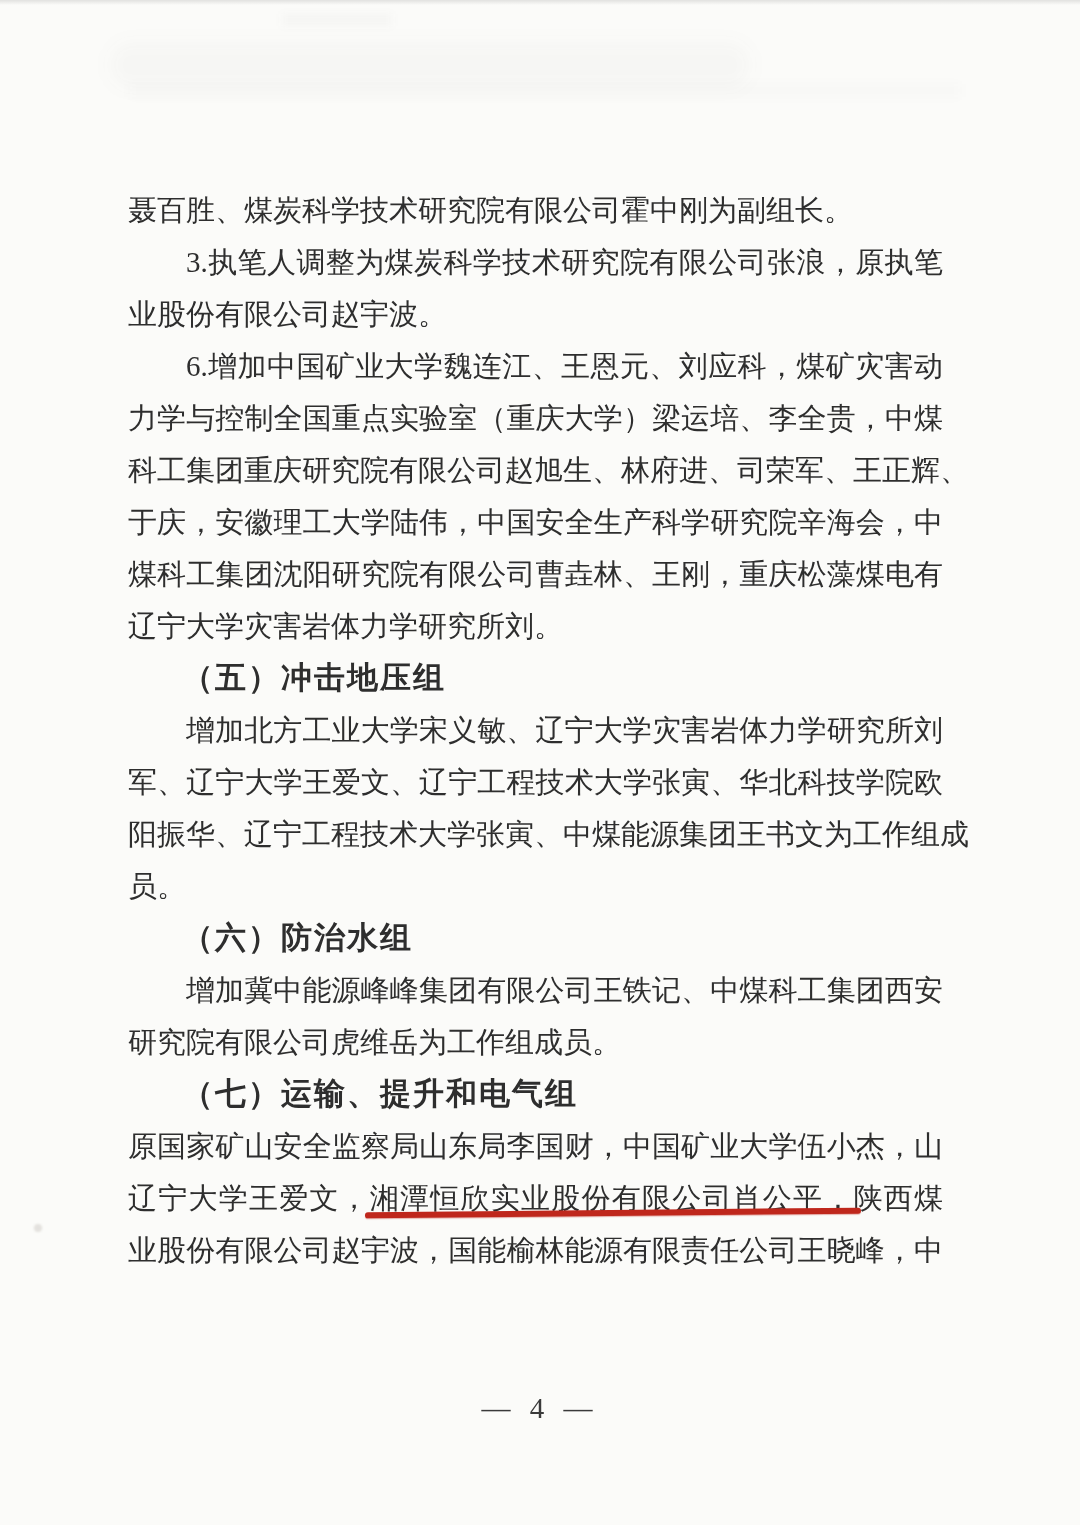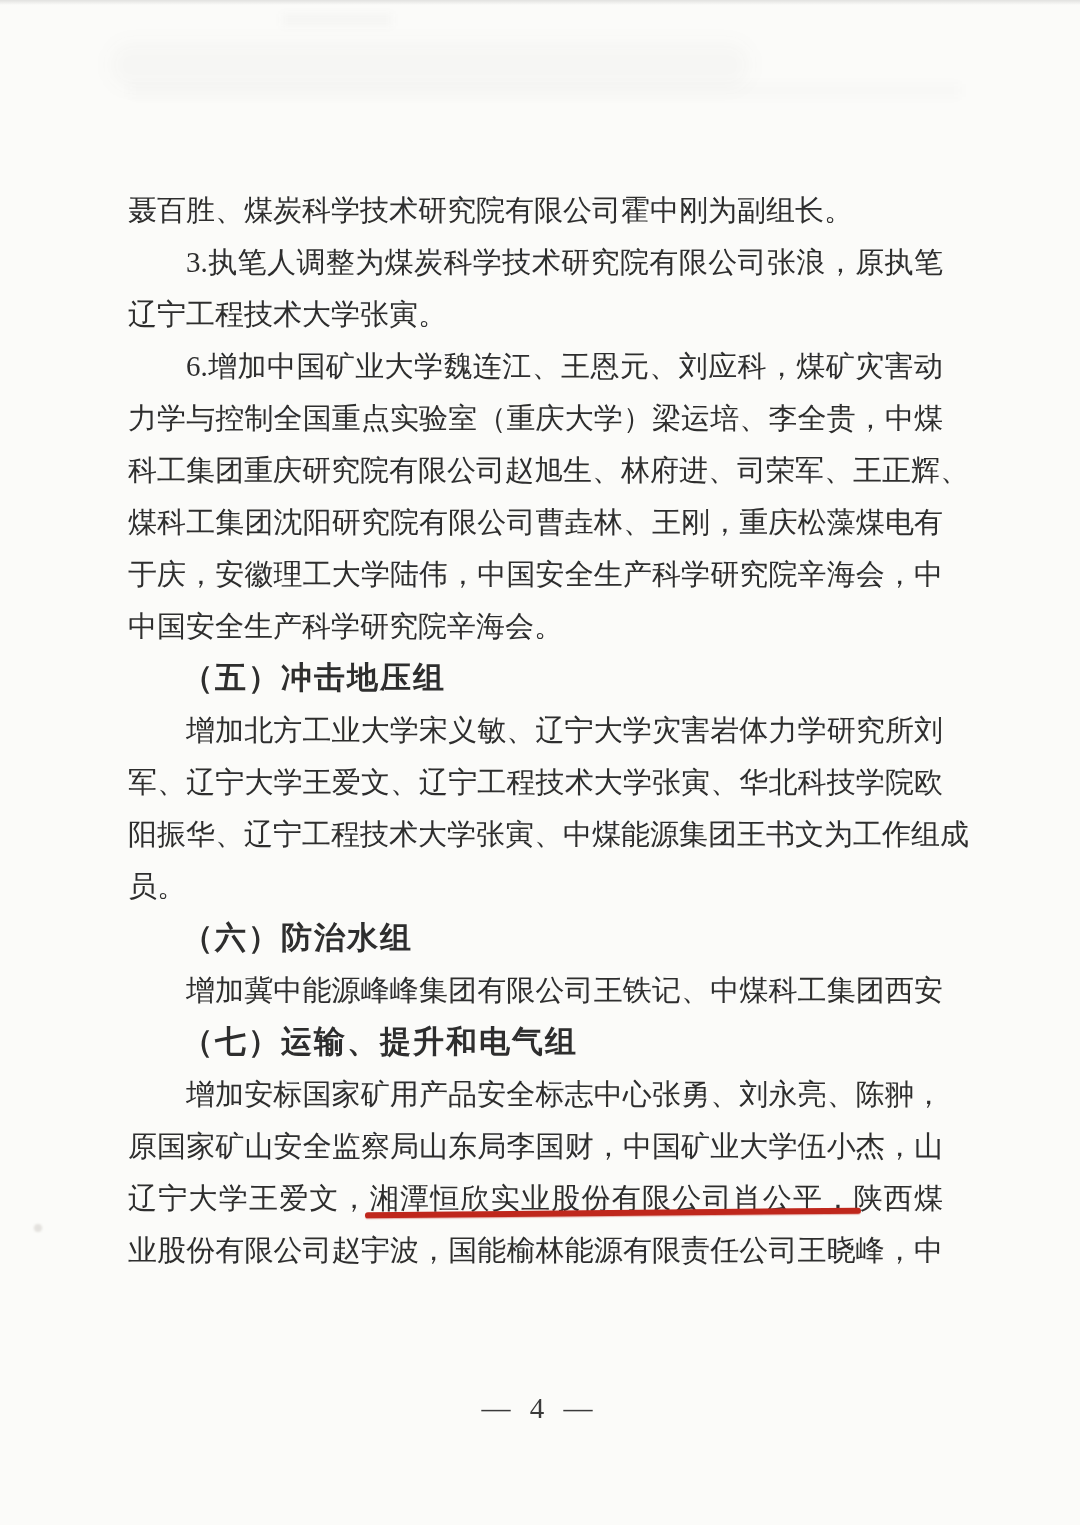--- a/index.html
+++ b/index.html
@@ -97,36 +97,36 @@
 
   <div class="scan-edge-top"></div>
   <div class="scan-band"></div>
   <div class="scan-band2"></div>
   <div class="scan-band3"></div>
   <div class="scan-dot"></div>
 
   <div class="content">
     <div class="line short">聂百胜、煤炭科学技术研究院有限公司霍中刚为副组长。</div>
     <div class="line fill indent">3.执笔人调整为煤炭科学技术研究院有限公司张浪，原执笔</div>
-    <div class="line short">辽宁工程技术大学张寅。</div>
+    <div class="line short">业股份有限公司赵宇波。</div>
     <div class="line fill indent">6.增加中国矿业大学魏连江、王恩元、刘应科，煤矿灾害动</div>
     <div class="line fill">力学与控制全国重点实验室（重庆大学）梁运培、李全贵，中煤</div>
     <div class="line fill">科工集团重庆研究院有限公司赵旭生、林府进、司荣军、王正辉、</div>
+    <div class="line fill">于庆，安徽理工大学陆伟，中国安全生产科学研究院辛海会，中</div>
     <div class="line fill">煤科工集团沈阳研究院有限公司曹垚林、王刚，重庆松藻煤电有</div>
-    <div class="line fill">于庆，安徽理工大学陆伟，中国安全生产科学研究院辛海会，中</div>
-    <div class="line short">中国安全生产科学研究院辛海会。</div>
+    <div class="line short">辽宁大学灾害岩体力学研究所刘。</div>
     <div class="line heading">（五）冲击地压组</div>
     <div class="line fill indent">增加北方工业大学宋义敏、辽宁大学灾害岩体力学研究所刘</div>
     <div class="line fill">军、辽宁大学王爱文、辽宁工程技术大学张寅、华北科技学院欧</div>
     <div class="line fill">阳振华、辽宁工程技术大学张寅、中煤能源集团王书文为工作组成</div>
     <div class="line short">员。</div>
     <div class="line heading">（六）防治水组</div>
     <div class="line fill indent">增加冀中能源峰峰集团有限公司王铁记、中煤科工集团西安</div>
+    <div class="line short">研究院有限公司虎维岳为工作组成员。</div>
     <div class="line heading">（七）运输、提升和电气组</div>
-    <div class="line fill indent">增加安标国家矿用产品安全标志中心张勇、刘永亮、陈翀，</div>
     <div class="line fill">原国家矿山安全监察局山东局李国财，中国矿业大学伍小杰，山</div>
     <div class="line fill">
       <span>辽宁大学王爱文，</span><span class="underline-red">湘潭恒欣实业股份有限公司肖公平，</span><span>陕西煤</span>
     </div>
     <div class="line fill">业股份有限公司赵宇波，国能榆林能源有限责任公司王晓峰，中</div>
   </div>
 
   <div class="footer">— 4 —</div>
 
 </div>

